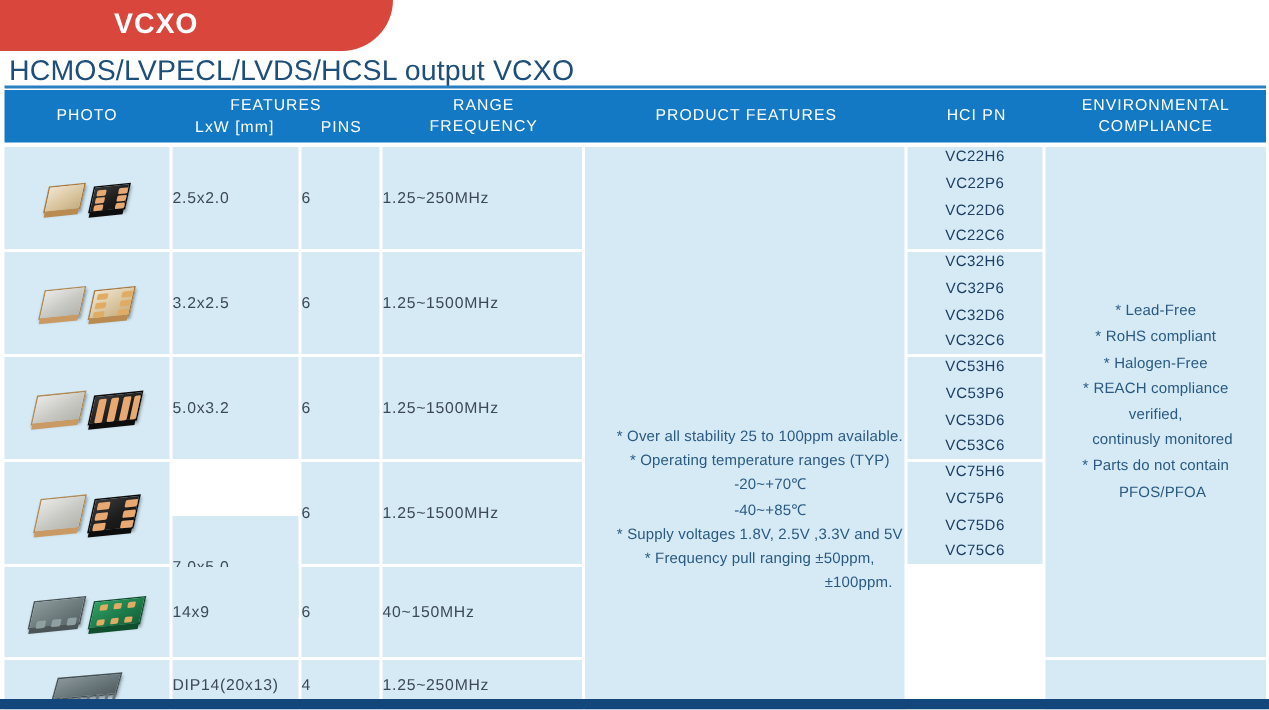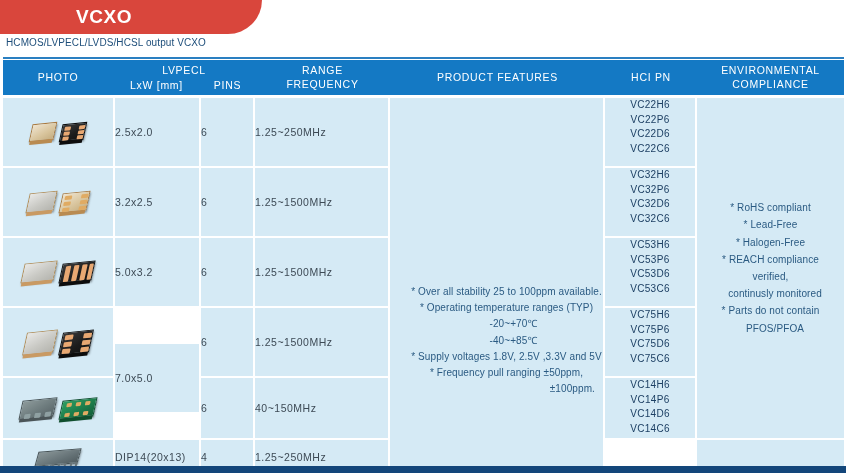--- a/index.html
+++ b/index.html
@@ -33,21 +33,21 @@
     font-size: 19px;
     font-weight: bold;
     letter-spacing: 0.6px;
   }
 
   
   .subtitle {
     position: absolute;
     left: 6px; top: 37px;
     color: #1e4e7a;
-    font-size: 10px;
+    font-size: 19px;
     letter-spacing: 0.1px;
     white-space: nowrap;
   }
   .rule {
     position: absolute;
     left: 3px; top: 57px;
     width: 841px; height: 2px;
     background: #2a7fc1;
   }
 
@@ -81,21 +81,21 @@
   .th-feat    { left: 387px; top: 11px; width: 215px; }
   .th-pn      { left: 602px; top: 11px; width: 92px;  }
   .th-env     { left: 694px; top: 4px;  width: 147px; }
 
   
   .cell {
     position: absolute;
     background: #d5eaf5;
     display: flex;
     align-items: center;
-    justify-content: flex-start;
+    justify-content: space-between;
     color: #3d4a55;
     font-size: 10.5px;
     letter-spacing: 0.5px;
     text-align: center;
     overflow: hidden;
   }
   .cell.pn {
     color: #1c3f63;
     font-size: 10px;
     letter-spacing: 0.3px;
@@ -204,21 +204,21 @@
     <div class="banner-title">VCXO</div>
   </div>
 
   <div class="subtitle">HCMOS/LVPECL/LVDS/HCSL output VCXO</div>
   <div class="rule"></div>
 
   <div class="table">
 
     <div class="thead">
       <div class="th th-photo">PHOTO</div>
-      <div class="th th-package">LVPECL</div>
+      <div class="th th-package">FEATURES</div>
       <div class="th th-lxw">LxW [mm]</div>
       <div class="th th-pins">PINS</div>
       <div class="th th-freq">
         <div>RANGE</div>
         <div>FREQUENCY</div>
       </div>
       <div class="th th-feat">PRODUCT FEATURES</div>
       <div class="th th-pn">HCI PN</div>
       <div class="th th-env">
         <div>ENVIRONMENTAL</div>
@@ -359,20 +359,21 @@
     <div class="cell" style="left:252px; top:108px; width:133px; height:68px;">1.25~1500MHz</div>
 
     <div class="cell" style="left:112px; top:178px; width:84px; height:68px;">5.0x3.2</div>
     <div class="cell" style="left:198px; top:178px; width:52px; height:68px;">6</div>
     <div class="cell" style="left:252px; top:178px; width:133px; height:68px;">1.25~1500MHz</div>
 
     <div class="cell" style="left:112px; top:248px; width:84px; height:68px;margin-top:36px;">7.0x5.0</div>
     <div class="cell" style="left:198px; top:248px; width:52px; height:68px;">6</div>
     <div class="cell" style="left:252px; top:248px; width:133px; height:68px;">1.25~1500MHz</div>
 
+    <div class="cell" style="left:112px; top:318px; width:84px; height:60px;">14x9</div>
     <div class="cell" style="left:198px; top:318px; width:52px; height:60px;">6</div>
     <div class="cell" style="left:252px; top:318px; width:133px; height:60px;">40~150MHz</div>
 
     <div class="cell" style="left:112px; top:380px; width:84px; height:34px;">DIP14(20x13)</div>
     <div class="cell" style="left:198px; top:380px; width:52px; height:34px;">4</div>
     <div class="cell" style="left:252px; top:380px; width:133px; height:34px;">1.25~250MHz</div>
 
     <div class="cell features" style="left:387px; top:38px; width:213px; height:423px;">
       <div class="feat-inner">
         <div class="feat-line">* Over all stability 25 to 100ppm available.</div>
@@ -402,31 +403,25 @@
       <div>VC53P6</div>
       <div>VC53D6</div>
       <div>VC53C6</div>
     </div>
     <div class="cell pn" style="left:602px; top:248px; width:90px; height:68px;">
       <div>VC75H6</div>
       <div>VC75P6</div>
       <div>VC75D6</div>
       <div>VC75C6</div>
     </div>
-    <div class="cell pn" style="left:602px; top:318px; width:90px; height:60px;">
-      <div>VC14H6</div>
-      <div>VC14P6</div>
-      <div>VC14D6</div>
-      <div>VC14C6</div>
-    </div>
 
     <div class="cell env" style="left:694px; top:38px; width:147px; height:340px; display:flex; align-items:center;">
       <div class="env-inner">
+        <div class="env-line">* Lead-Free</div>
         <div class="env-line">* RoHS compliant</div>
-        <div class="env-line">* Lead-Free</div>
         <div class="env-line">* Halogen-Free</div>
         <div class="env-line">* REACH compliance verified,</div>
         <div class="env-line cont">continusly monitored</div>
         <div class="env-line">* Parts do not contain</div>
         <div class="env-line cont">PFOS/PFOA</div>
       </div>
     </div>
 
     <div class="cell env" style="left:694px; top:380px; width:147px; height:81px; display:flex; align-items:center;">
       <div class="env-inner">

